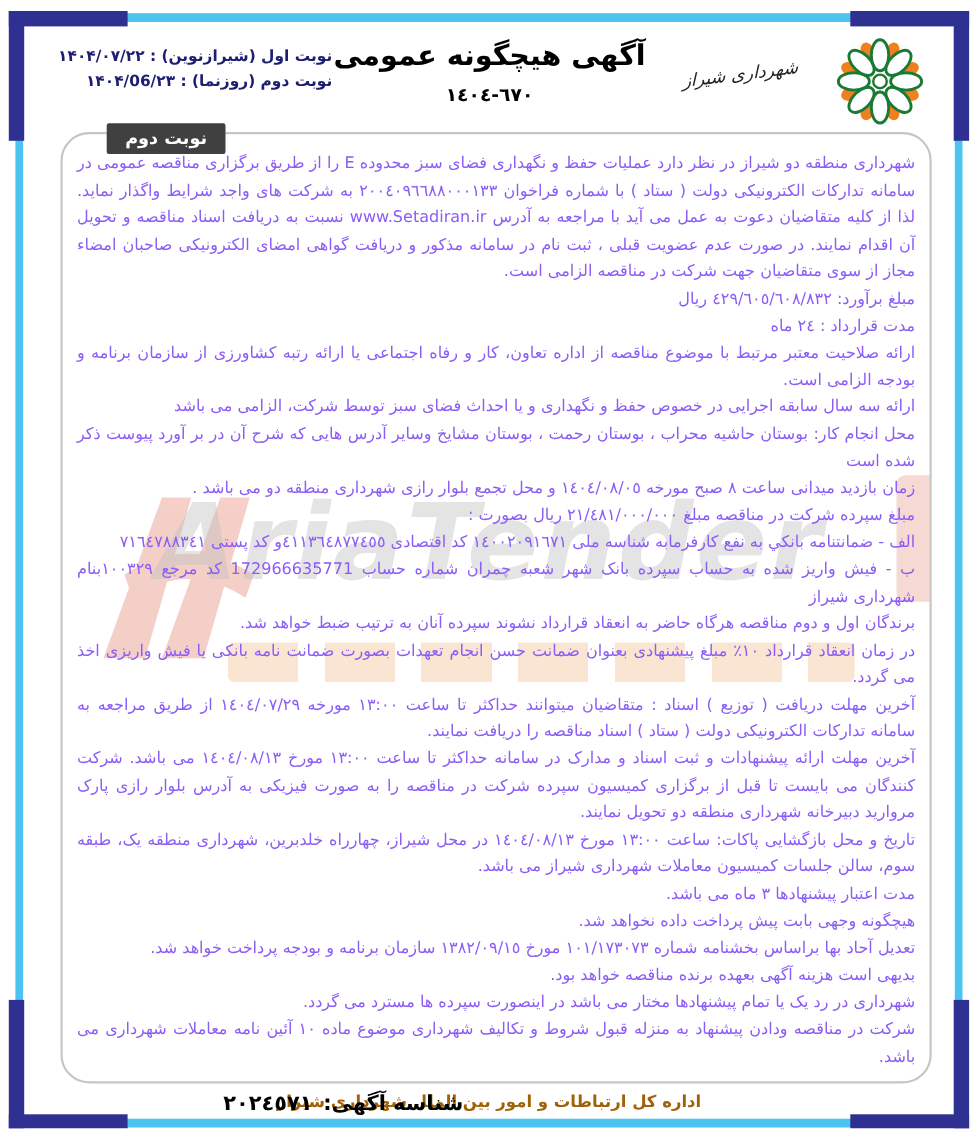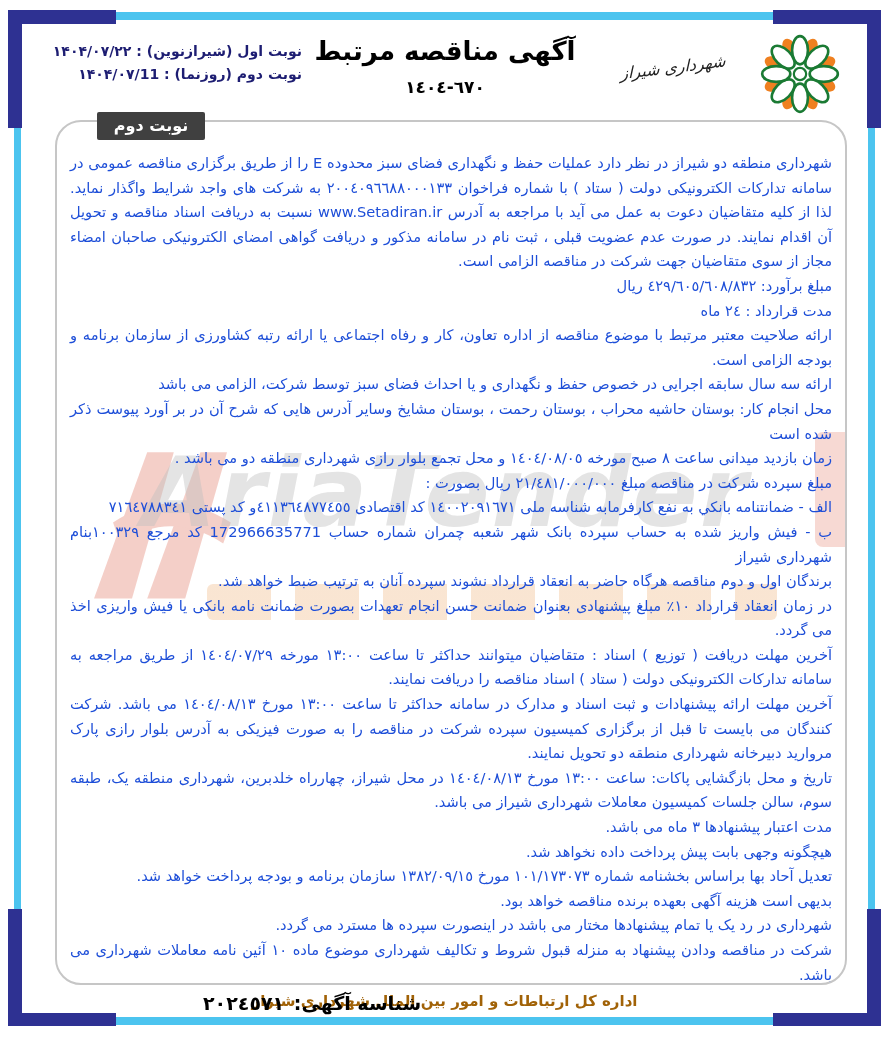--- a/index.html
+++ b/index.html
@@ -47,21 +47,21 @@
   .wm { position:absolute; z-index:0; pointer-events:none; }
   .wm-brand { left:85px; top:315px; font-size:96px; font-weight:bold; color:#bfbfbf; opacity:.42;
               white-space:nowrap; letter-spacing:2px; font-style:italic; }
   .wm-mark { left:18px; top:295px; width:190px; height:230px; opacity:.40; }
   .wm-mark-b { left:758px; top:310px; width:42px; height:115px; background:#e58877; opacity:.32; border-radius:8px; }
   .wm-slogan { left:150px; top:462px; width:570px; height:36px; opacity:.9;
                background:repeating-linear-gradient(90deg, rgba(235,160,90,.30) 0 64px, transparent 64px 88px);
                border-radius:6px; }
 
   .doc { position:relative; z-index:1; direction:rtl; padding:15px 13px 0 13px;
-         font-size:14.6px; line-height:24.6px; color:#1d4ed8;margin-top:14px; }
+         font-size:14.6px; line-height:24.6px; color:#8b5cf6; }
   .doc-line { text-align:justify; }
 
   
   .footer-dept { position:absolute; left:0; right:0; top:992px; text-align:center; direction:rtl;
                  font-weight:bold; font-size:15px; color:#a16207; z-index:3; }
   .footer-adid { position:absolute; left:200px; top:992px; direction:rtl; font-weight:bold;
                  font-size:19px; color:#000; z-index:3; }
   .footer-adid span { padding-left:3px; }
 </style>
 </head>
@@ -77,25 +77,25 @@
   <div class="navy-bar tl-h"></div>
   <div class="navy-bar tr-v"></div>
   <div class="navy-bar tr-h"></div>
   <div class="navy-bar bl-v"></div>
   <div class="navy-bar bl-h"></div>
   <div class="navy-bar br-v"></div>
   <div class="navy-bar br-h"></div>
 
   <div class="pub-dates">
     <div>نوبت اول (شیرازنوین) : ۱۴۰۴/۰۷/۲۲</div>
-    <div>نوبت دوم (روزنما) : ۱۴۰۴/۰۷/11</div>
+    <div>نوبت دوم (روزنما) : ۱۴۰۴/06/۲۳</div>
   </div>
 
   <div class="head-center">
-    <div class="head-title">آگهی مناقصه مرتبط</div>
+    <div class="head-title">آگهی هیچگونه عمومی</div>
     <div class="head-number">٦٧٠-١٤٠٤</div>
   </div>
 
   <div class="logo-wrap">
     <svg viewBox="0 0 100 100" width="88" height="88">
       <g>
         <g id="petals">
 
           <g fill="#ef8020">
             <ellipse cx="50" cy="21" rx="8" ry="14" transform="rotate(22.5 50 50)"></ellipse>

